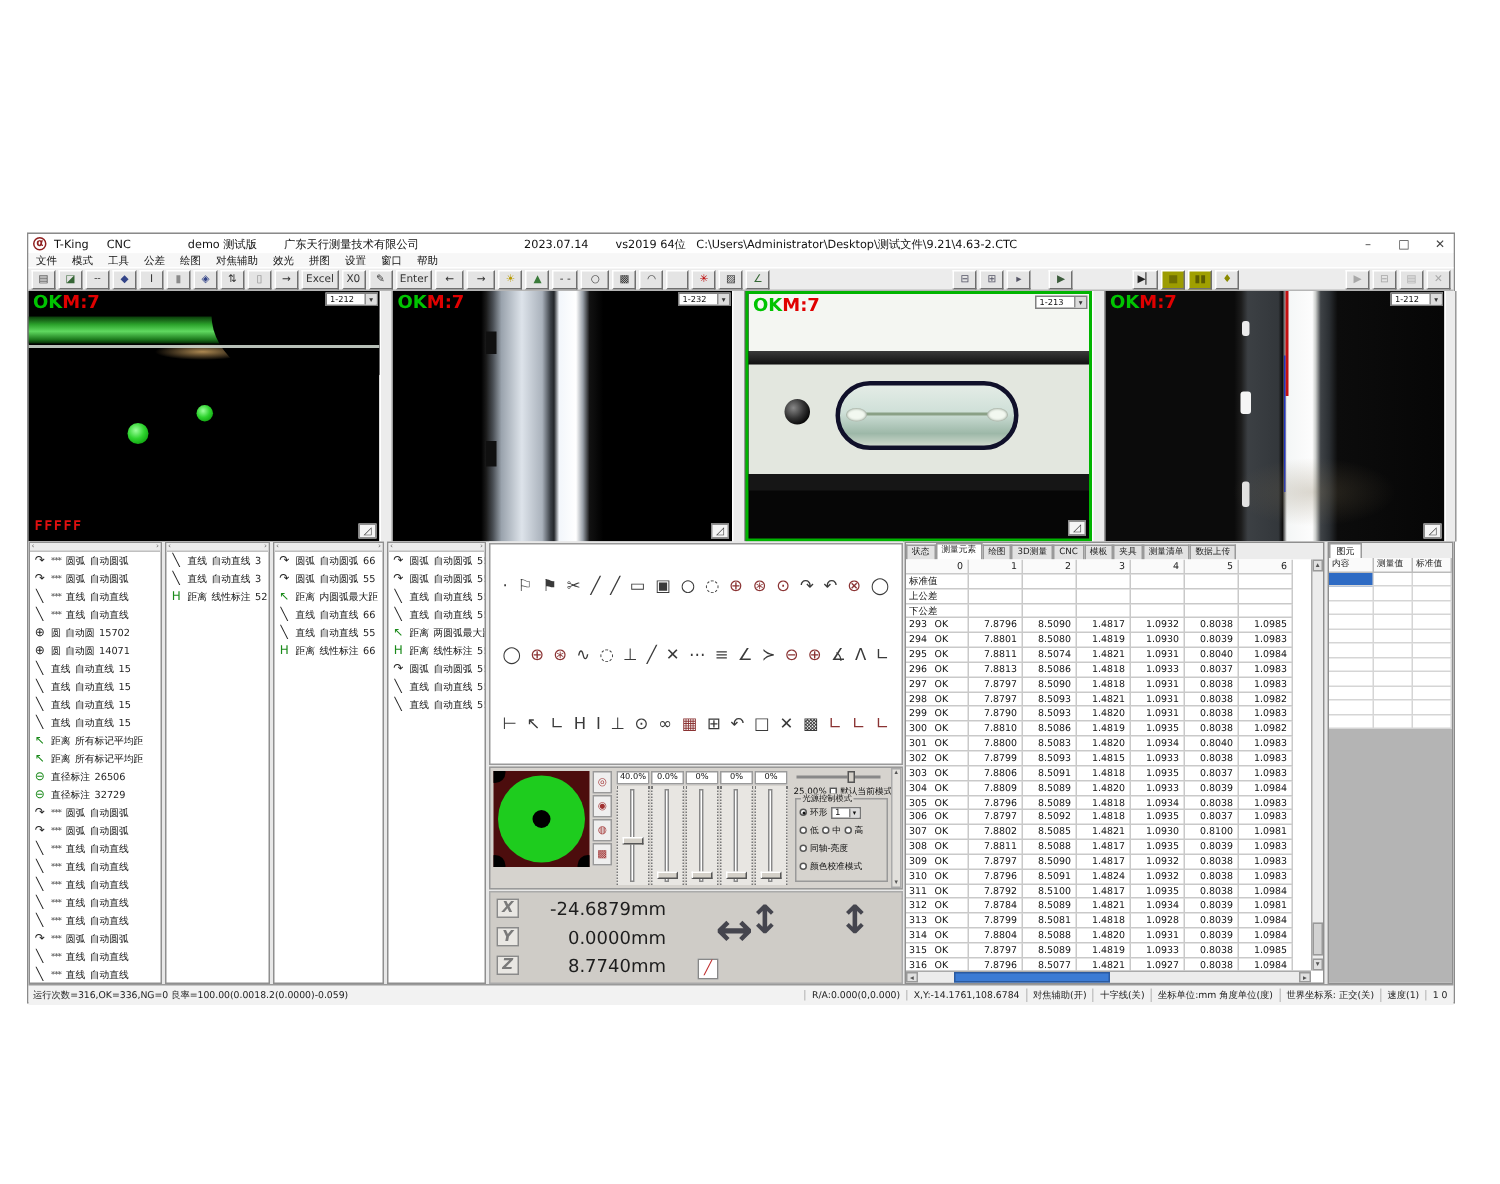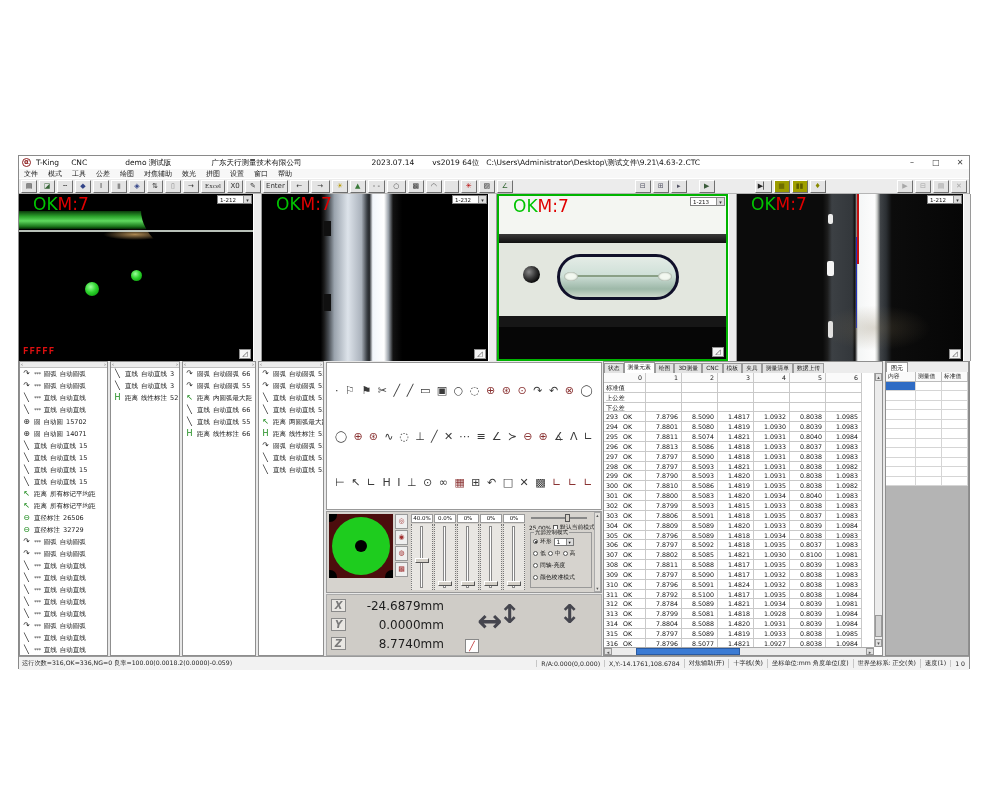--- a/index.html
+++ b/index.html
@@ -21,21 +21,21 @@
   #toolbar{position:absolute;left:0;top:22px;width:100%;height:16px;background:#ececec;border-top:1px solid #fff;border-bottom:1px solid #b5b5b5;display:flex;align-items:center;padding:0 2px;gap:2px}
   .tb{height:13px;min-width:16px;border:1px solid;border-color:#ffffff #6f6f6f #6f6f6f #ffffff;background:#e4e4e4;font-size:7px;line-height:11px;display:flex;align-items:center;justify-content:center;padding:0 2px;color:#333;flex:none}
   .tb.dis{color:#a8a8a8}
   .tgap{flex:none}
   .tgapflex{flex:1}
 
   
   #cams{position:absolute;left:0;top:38px;width:100%;height:167px;background:#e8e8e8}
   .cam{position:absolute;top:0;height:167px;background:#000;overflow:hidden}
   .vsep{position:absolute;top:0;height:167px;background:#ececec;border-left:1px solid #fff;border-right:1px solid #9a9a9a}
-  .camlbl{position:absolute;top:0;left:14px;z-index:8;font-size:17px;font-weight:normal;letter-spacing:0px}
+  .camlbl{position:absolute;top:0;left:3px;z-index:8;font-size:12px;font-weight:bold;letter-spacing:0px}
   .oklab{color:#00c400}
   .mlab{color:#e00000}
   .camdd{position:absolute;top:1px;right:1px;width:35px;height:9px;background:#fff;border:1px solid #808080;display:flex;z-index:9;font-size:5.5px;align-items:center}
   .camdd .v{flex:1;padding-left:2px;color:#111}
   .camdd .a{width:8px;height:100%;background:#dcdcdc;border-left:1px solid #909090;text-align:center;font-size:5px;line-height:8px;color:#333}
   .camrs{position:absolute;bottom:2px;right:2px;width:12px;height:10px;background:#f5f5f5;border:1px solid #8f8f8f;z-index:9;font-size:7px;line-height:8px;text-align:center;color:#444}
   
   .c1band{position:absolute;left:0;right:0;top:17px;height:18px;background:linear-gradient(180deg,#0a3a0a 0%,#2ca32c 30%,#5fd95f 55%,#1d7a1d 85%,#052a05 100%)}
   .c1blob{position:absolute;left:84px;top:18px;width:64px;height:11px;background:radial-gradient(ellipse at center,rgba(190,150,90,.9) 0%,rgba(190,150,90,0) 70%)}
   .c1circ{position:absolute;right:-28px;top:-34px;width:140px;height:100px;border-radius:50%;background:#000;z-index:2}
@@ -156,21 +156,21 @@
 </head>
 <body>
 
 <div id="win">
 
   <div id="titlebar">
     <span id="logo">α</span>
     <span class="tseg" style="margin-left:5px">T-King</span>
     <span class="tseg" style="margin-left:12px">CNC</span>
     <span class="tseg" style="margin-left:38px">demo 测试版</span>
-    <span class="tseg" style="margin-left:40px">广东天行测量技术有限公司</span>
+    <span class="tseg" style="margin-left:18px">广东天行测量技术有限公司</span>
     <span class="tseg" style="margin-left:70px">2023.07.14</span>
     <span class="tseg" style="margin-left:18px">vs2019 64位</span>
     <span class="tseg" style="margin-left:7px">C:\Users\Administrator\Desktop\测试文件\9.21\4.63-2.CTC</span>
     <div id="winctl">
       <span>–</span>
       <span>□</span>
       <span>✕</span>
     </div>
   </div>
 
@@ -191,21 +191,21 @@
       <span class="tb">▤</span>
       <span class="tb" style="color: rgb(53, 101, 53);">◪</span>
       <span class="tb">╌</span>
       <span class="tb" style="color: rgb(51, 68, 136);">◆</span>
       <span class="tb">I</span>
       <span class="tb" style="color: rgb(138, 138, 138);">▮</span>
       <span class="tb" style="color: rgb(51, 68, 136);">◈</span>
       <span class="tb">⇅</span>
       <span class="tb" style="color: rgb(138, 138, 138);">▯</span>
       <span class="tb">→</span>
-      <span class="tb" style="min-width: 24px; font-family: Liberation Serif, serif;">Excel</span>
+      <span class="tb" style="min-width: 24px;">Excel</span>
       <span class="tb" style="min-width: 16px;">X0</span>
       <span class="tb">✎</span>
       <span class="tb" style="min-width: 24px;">Enter</span>
       <span class="tb" style="min-width: 19px;">←</span>
       <span class="tb" style="min-width: 19px;">→</span>
       <span class="tb" style="color: rgb(184, 154, 0);">☀</span>
       <span class="tb" style="color: rgb(58, 122, 58);">▲</span>
       <span class="tb" style="min-width: 17px;">- -</span>
       <span class="tb" style="min-width: 19px;">○</span>
       <span class="tb">▩</span>

